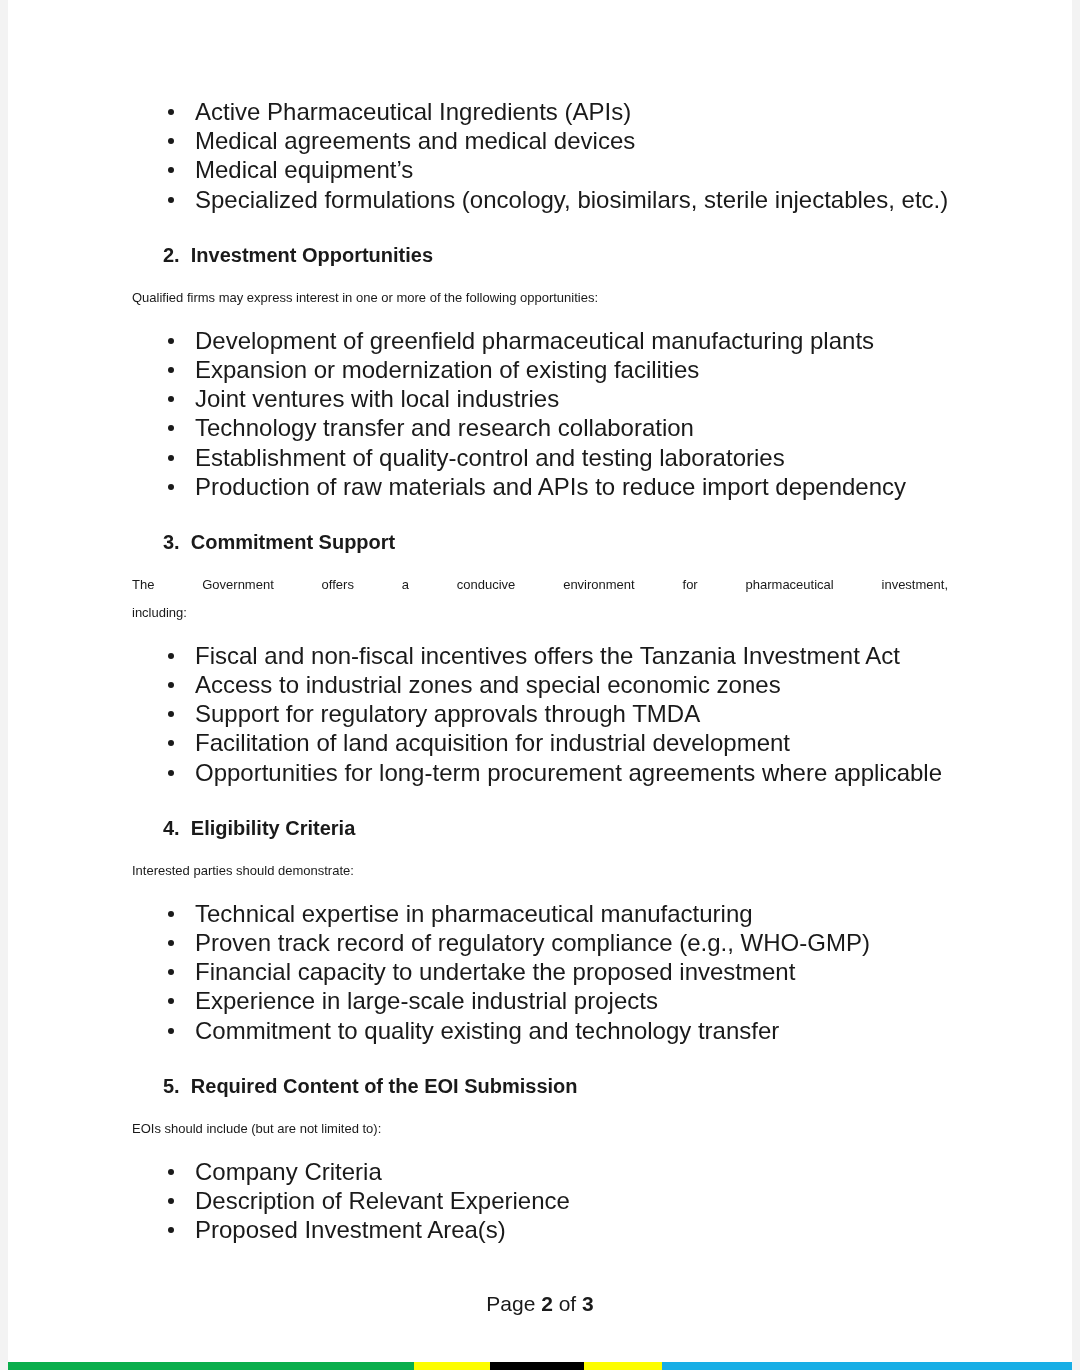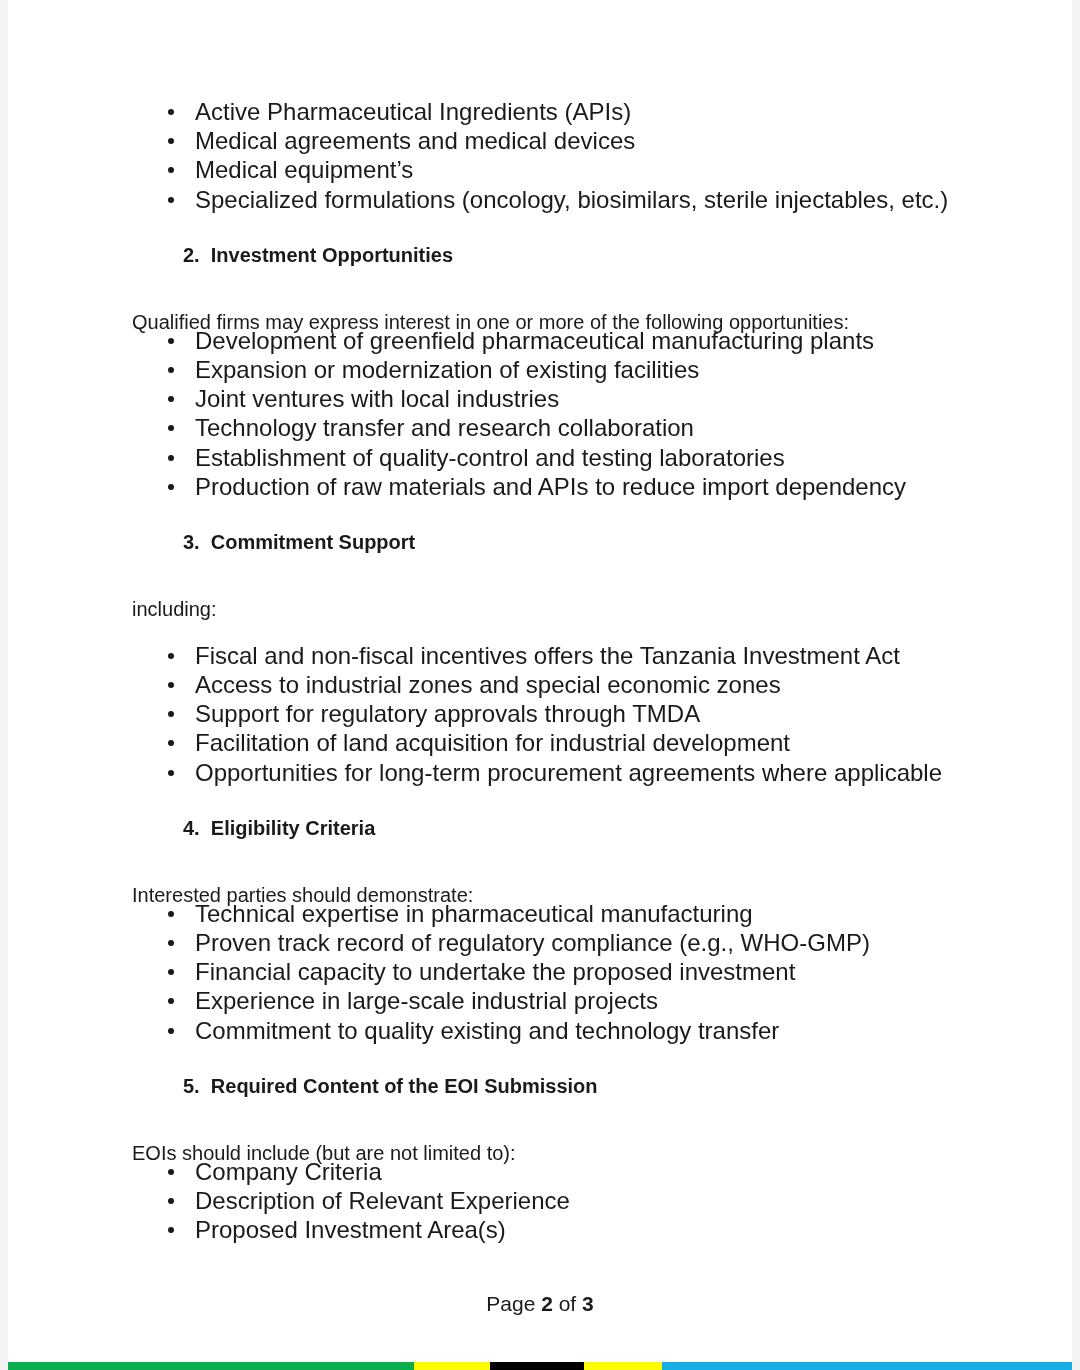--- a/index.html
+++ b/index.html
@@ -16,24 +16,24 @@
   .content { position: absolute; left: 124px; top: 0; width: 820px; }
   .bullets { list-style: none; margin: 0; padding: 0; }
   .bullets li {
     position: absolute; left: 63px; font-size: 24px; line-height: 24px; white-space: nowrap;
   }
   .bullets li .dot {
     position: absolute; left: -27px; top: 9px; width: 6px; height: 6px;
     border-radius: 50%; background: #1a1a1a;
   }
   .heading {
-    position: absolute; left: 31px; font-size: 20px; font-weight: bold; line-height: 24px; white-space: nowrap; margin-left: 20px;
+    position: absolute; left: 31px; font-size: 20px; font-weight: bold; line-height: 24px; white-space: nowrap;
   }
   .para {
-    position: absolute; left: 0; font-size: 20px; line-height: 28px; width: 816px; margin-top: 24px;
+    position: absolute; left: 0; font-size: 13px; line-height: 28px; width: 816px;
   }
   .justify { text-align: justify; text-align-last: left; }
   .justify .l1 { display: block; text-align: justify; text-align-last: justify; }
   .footer {
     position: absolute; left: 0; width: 1080px; top: 1292px; text-align: center; font-size: 21px;
   }
   .footer b { font-weight: bold; }
   .flag { position: absolute; top: 1362px; height: 8px; }
 </style>
 </head>
@@ -59,20 +59,21 @@
       <li style="top:387px"><span class="dot"></span><span>Joint ventures with local industries</span></li>
       <li style="top:416px"><span class="dot"></span><span>Technology transfer and research collaboration</span></li>
       <li style="top:446px"><span class="dot"></span><span>Establishment of quality-control and testing laboratories</span></li>
       <li style="top:475px"><span class="dot"></span><span>Production of raw materials and APIs to reduce import dependency</span></li>
     </ul>
 
     <div class="heading" style="top:530px">
       <span>3.</span>&nbsp;&nbsp;<span>Commitment Support</span>
     </div>
     <div class="para justify" style="top:571px">
+      <span class="l1">The Government offers a conducive environment for pharmaceutical investment,</span>
       <span>including:</span>
     </div>
     <ul class="bullets">
       <li style="top:644px"><span class="dot"></span><span>Fiscal and non-fiscal incentives offers the Tanzania Investment Act</span></li>
       <li style="top:673px"><span class="dot"></span><span>Access to industrial zones and special economic zones</span></li>
       <li style="top:702px"><span class="dot"></span><span>Support for regulatory approvals through TMDA</span></li>
       <li style="top:731px"><span class="dot"></span><span>Facilitation of land acquisition for industrial development</span></li>
       <li style="top:761px"><span class="dot"></span><span>Opportunities for long-term procurement agreements where applicable</span></li>
     </ul>
 

